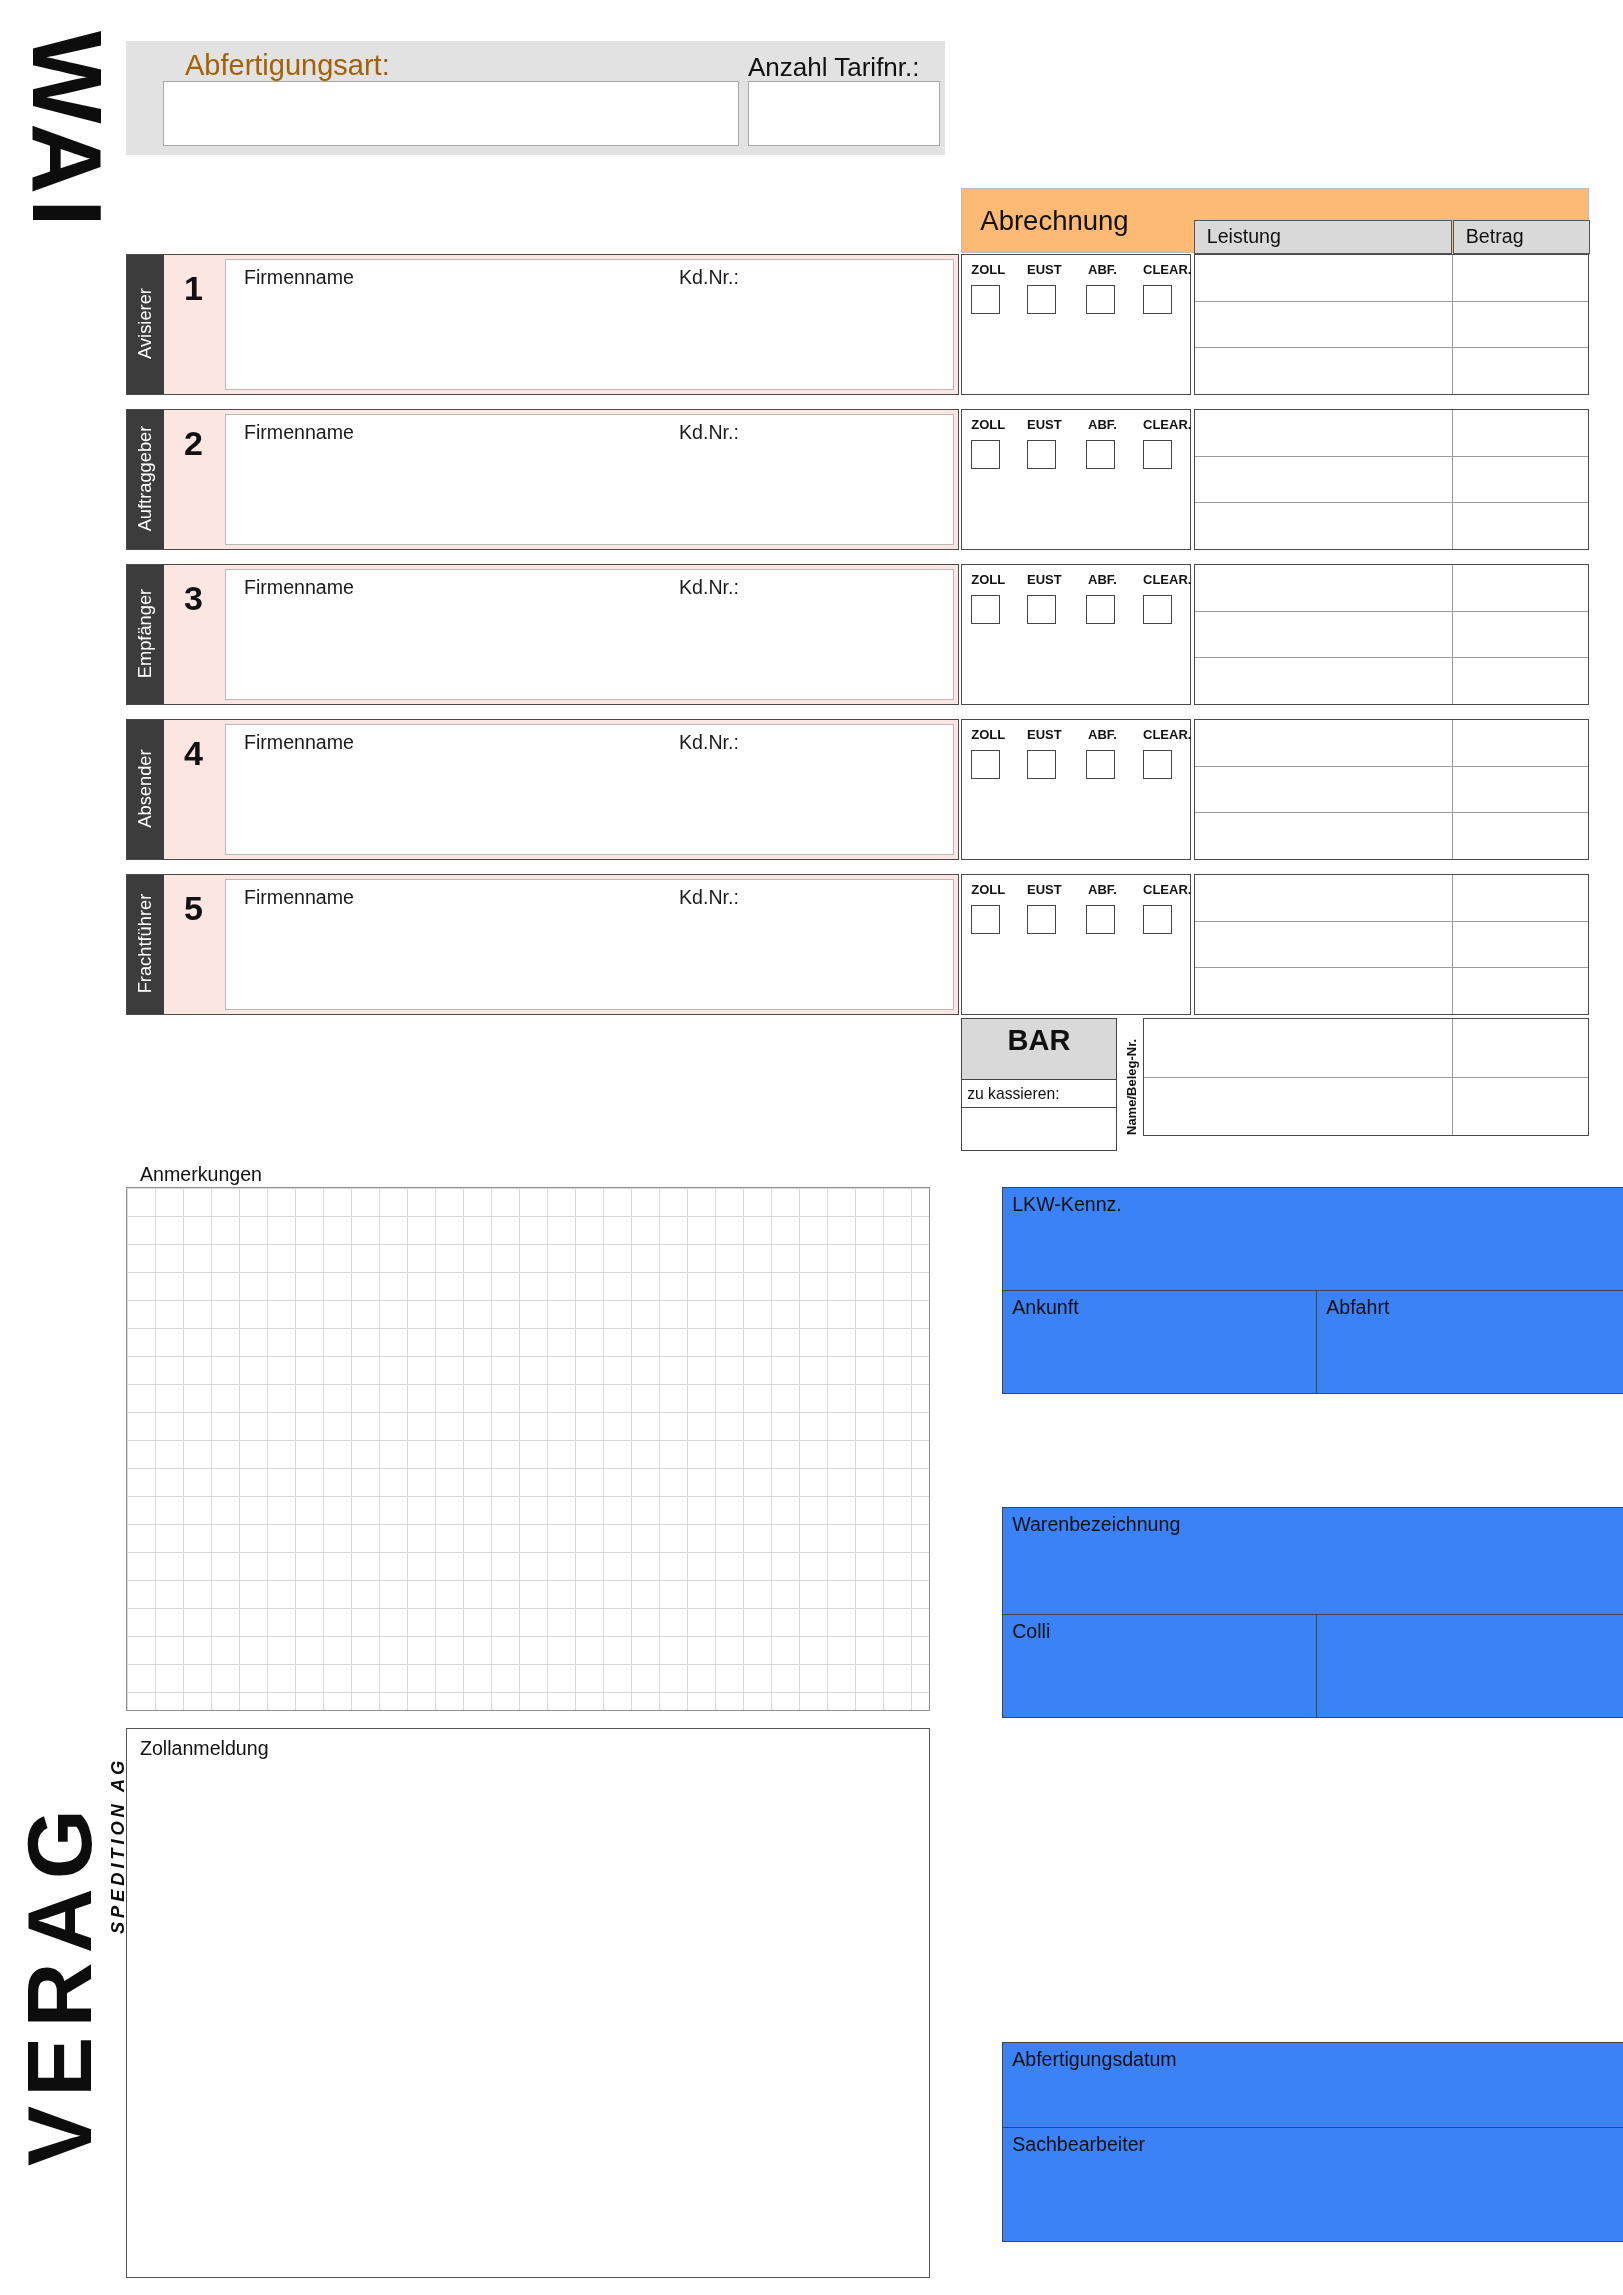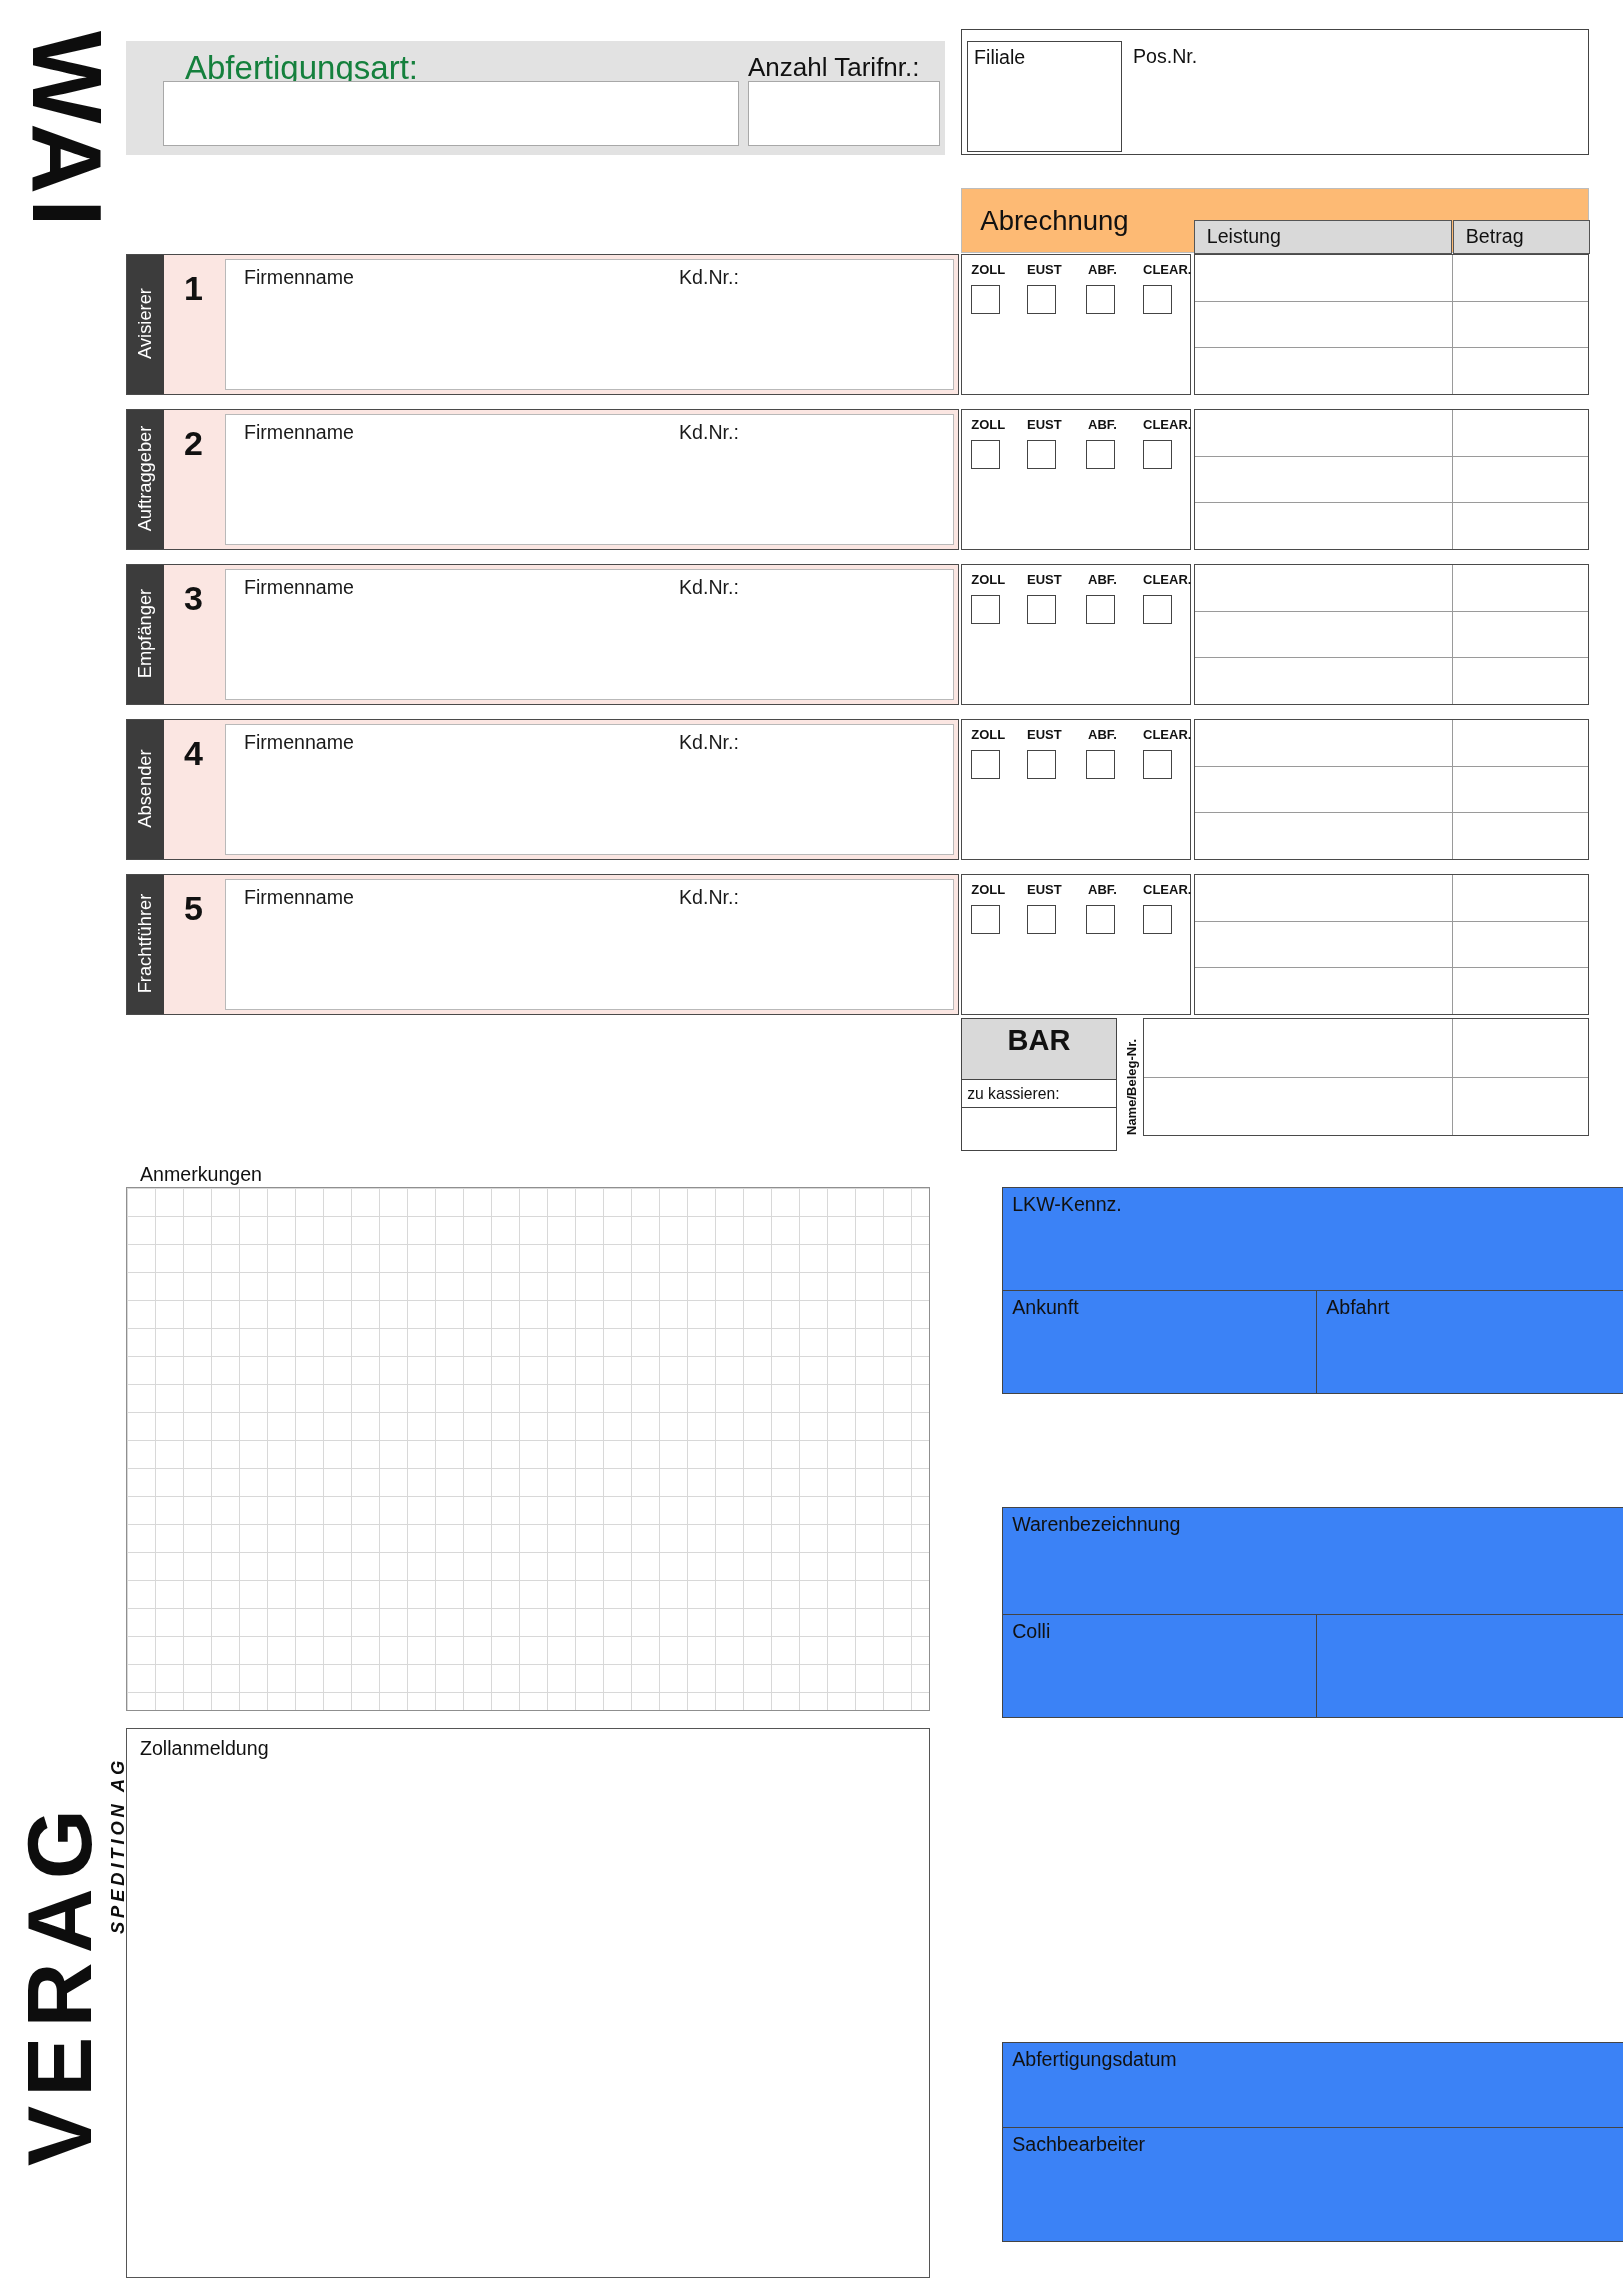--- a/index.html
+++ b/index.html
@@ -13,21 +13,21 @@
     line-height:1; color:#0d0d0d; }
   .logo-verag { position:absolute; left:17px; top:2166px; width:425px; height:86px;
     transform:rotate(-90deg); transform-origin:0 0; font-size:90px; font-weight:bold;
     letter-spacing:9.2px; line-height:86px; color:#0d0d0d; white-space:nowrap; }
   .logo-spedition { position:absolute; left:105px; top:1934px; width:247px; height:26px;
     transform:rotate(-90deg); transform-origin:0 0; font-size:18.3px; font-weight:bold;
     font-style:italic; letter-spacing:3.9px; line-height:26px; color:#0d0d0d; white-space:nowrap; }
 
   
   .top-band { position:absolute; left:126px; top:41px; width:819px; height:114px; background:#e2e2e2; }
-  .band-title { position:absolute; left:59px; top:7.9px; font-size:33px; color:#15803d; }
+  .band-title { position:absolute; left:59px; top:7.9px; font-size:29px; color:#a16207; }
   .band-input { position:absolute; left:37px; top:40px; width:576px; height:65px;
     background:#fff; border:0.7px solid #a8a8a8; }
   .anzahl-label { position:absolute; left:622px; top:10.5px; font-size:26px; }
   .anzahl-input { position:absolute; left:622px; top:40px; width:192px; height:65px;
     background:#fff; border:0.7px solid #a8a8a8; }
 
   
   .filiale-box { position:absolute; left:961px; top:29.4px; width:628px; height:126px;
     border:1.3px solid #444; background:#fff; }
   .filiale-inner { position:absolute; left:4.6px; top:10.5px; width:155px; height:111px;
@@ -115,26 +115,20 @@
   <div class="logo-verag">VERAG</div>
   <div class="logo-spedition">SPEDITION AG</div>
 
   <div class="top-band">
     <div class="band-title">Abfertigungsart:</div>
     <div class="band-input"></div>
     <div class="anzahl-label">Anzahl Tarifnr.:</div>
     <div class="anzahl-input"></div>
   </div>
 
-  <div class="filiale-box">
-    <div class="filiale-inner">
-      <div class="filiale-label">Filiale</div>
-    </div>
-    <div class="posnr-label">Pos.Nr.</div>
-  </div>
 
   <div class="abrechnung-panel">
     <div class="abrechnung-title">Abrechnung</div>
   </div>
   <div class="col-header col-leistung">Leistung</div>
   <div class="col-header col-betrag">Betrag</div>
 
   <div class="party-block" style="top:254px">
     <div class="role-bar">
       <div class="role-text">Avisierer</div>

